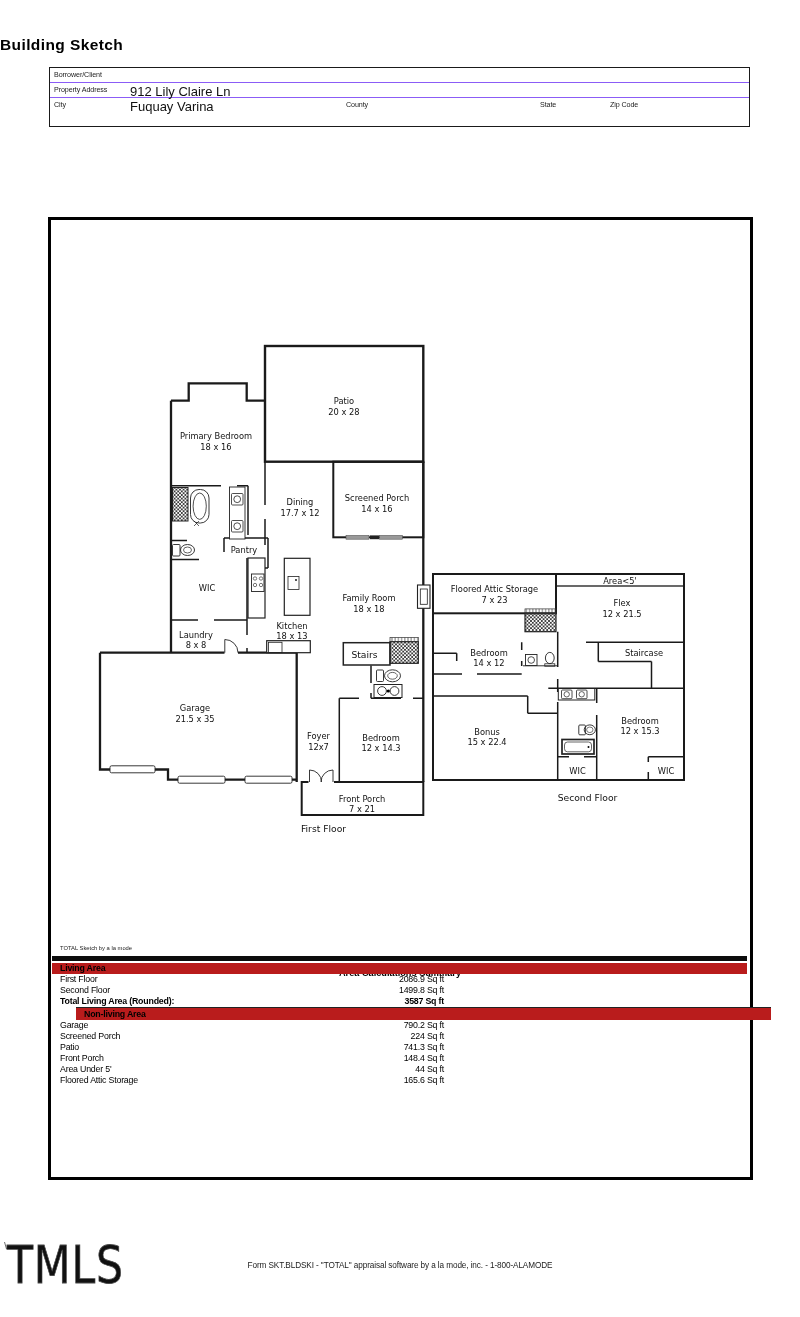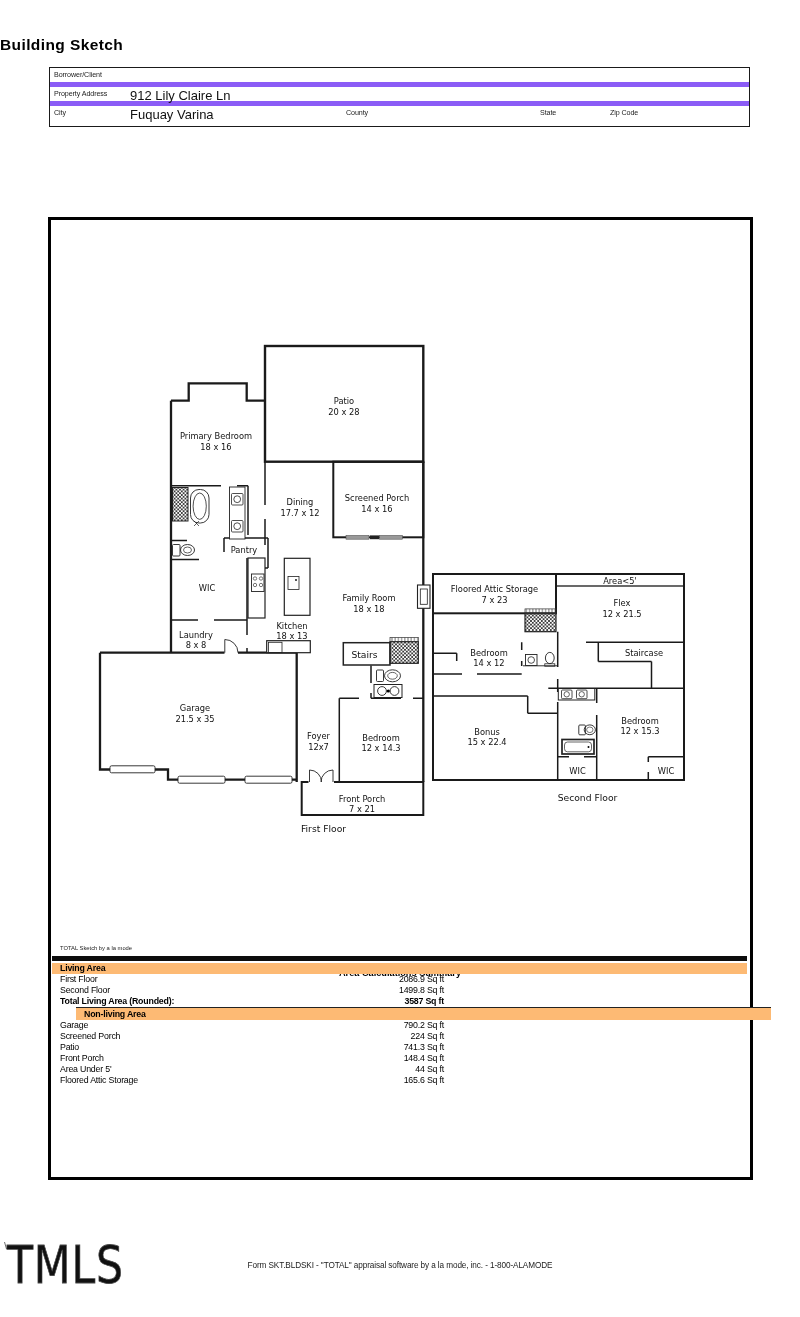--- a/index.html
+++ b/index.html
@@ -2,39 +2,39 @@
 <html><head>
 <meta charset="utf-8">
 <style>
   html,body{margin:0;padding:0;background:#fff;}
   body{width:800px;height:1317px;position:relative;font-family:"Liberation Sans",sans-serif;color:#000;}
   .abs{position:absolute;}
   
   #page-title{top:36px;left:0;width:800px;font-size:15.5px;font-weight:bold;letter-spacing:.4px;}
   
   #form-box{left:49px;top:67px;width:701px;height:60px;border:1.6px solid #1a1a1a;box-sizing:border-box;}
-  .form-row{position:relative;height:14.2px;border-bottom:5px solid #8b5cf6;font-size:0;}
+  .form-row{position:relative;height:14.2px;border-bottom:1px solid #8b5cf6;font-size:0;}
   .form-row:last-child{border-bottom:none;}
   .flabel{position:absolute;top:2px;font-size:7.6px;color:#222;letter-spacing:-.1px;transform:scaleX(.94);transform-origin:left;white-space:nowrap;}
   .fvalue{position:absolute;top:1px;font-size:13px;color:#111;white-space:nowrap;}
   
   #sketch-box{left:48px;top:217px;width:705px;height:963px;border:3px solid #000;box-sizing:border-box;}
   
   #plan-svg{left:50px;top:218px;}
   text{font-family:"DejaVu Sans","Liberation Sans",sans-serif;fill:#111;}
   .rlabel{font-size:8.3px;text-anchor:middle;}
   .rcap{font-size:9.2px;text-anchor:middle;}
   .wall{stroke:#1a1a1a;fill:none;}
   .fix{stroke:#222;fill:#fff;}
   .fixn{stroke:#222;fill:none;}
   
   #sum-brand{left:60px;top:945px;font-size:5.8px;color:#222;}
   #sum-title{left:50px;top:968px;width:700px;text-align:center;font-size:9.2px;font-weight:bold;}
   #sum-black-bar{left:52px;top:956px;width:695px;height:5px;background:#0d0d0d;}
-  .sum-band{position:absolute;left:52px;width:695px;height:11px;background:#fdba74;font-size:8.8px;font-weight:bold;line-height:11px;padding-left:8px;box-sizing:border-box;letter-spacing:-.2px;}
+  .sum-band{position:absolute;left:52px;width:695px;height:11px;background:#b91c1c;font-size:8.8px;font-weight:bold;line-height:11px;padding-left:8px;box-sizing:border-box;letter-spacing:-.2px;}
   .band2{border-top:1.8px solid #222;margin-left:24px;}
   .sum-row{position:absolute;left:52px;width:695px;height:11px;font-size:8.8px;line-height:11px;letter-spacing:-.2px;}
   .sl{position:absolute;left:8px;top:0;white-space:nowrap;}
   .sv{position:absolute;left:0;top:0;width:352px;text-align:right;margin-left:40px;}
   .bold{font-weight:bold;}
   
   #footer-line{left:0;top:1261px;width:800px;text-align:center;font-size:8.2px;color:#222;letter-spacing:-.1px;}
   #logo-svg{left:2px;top:1236px;}
 </style>
 </head>

